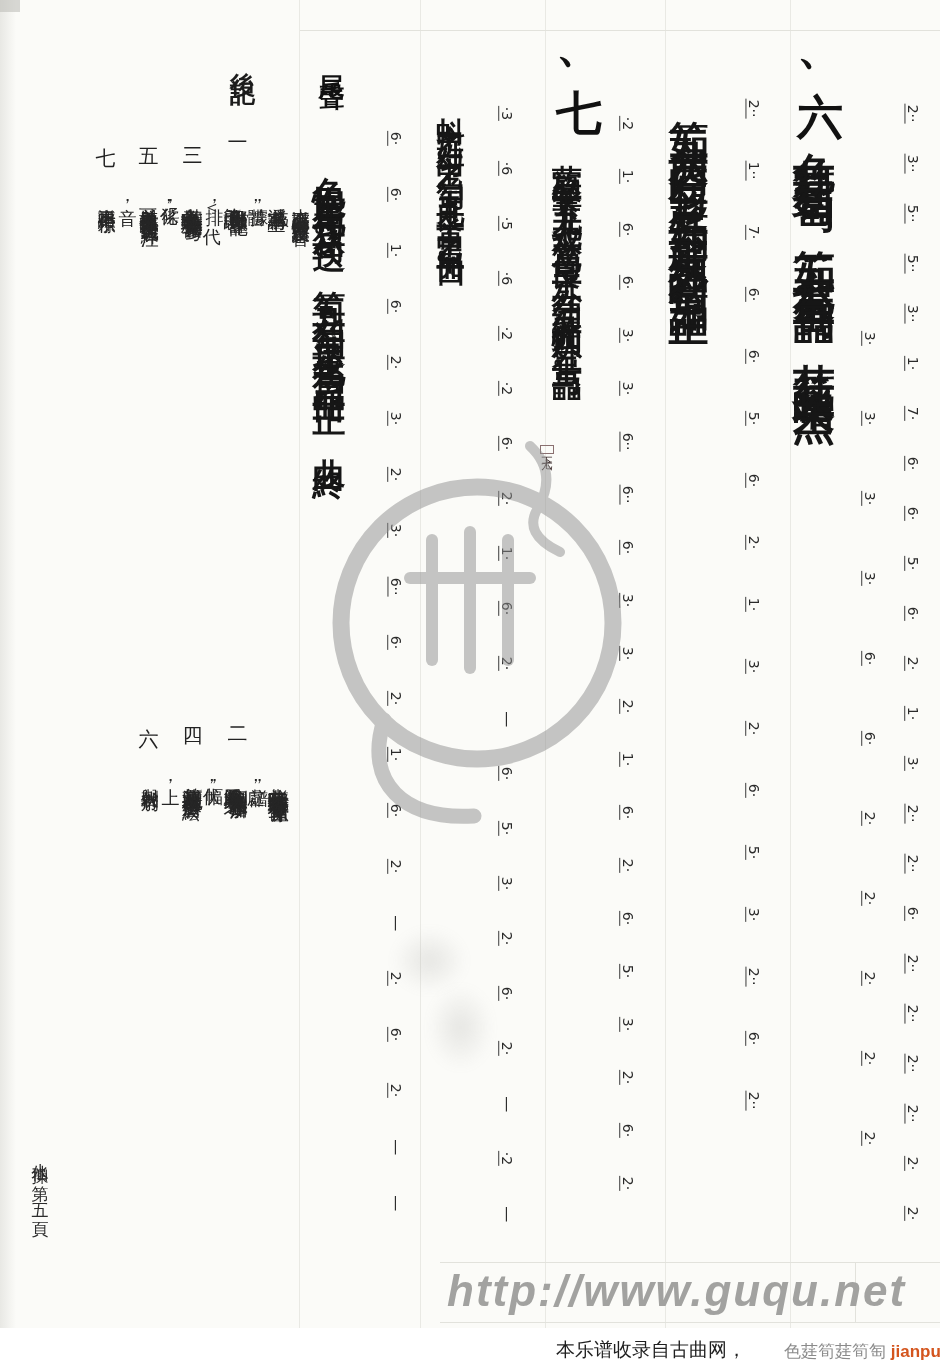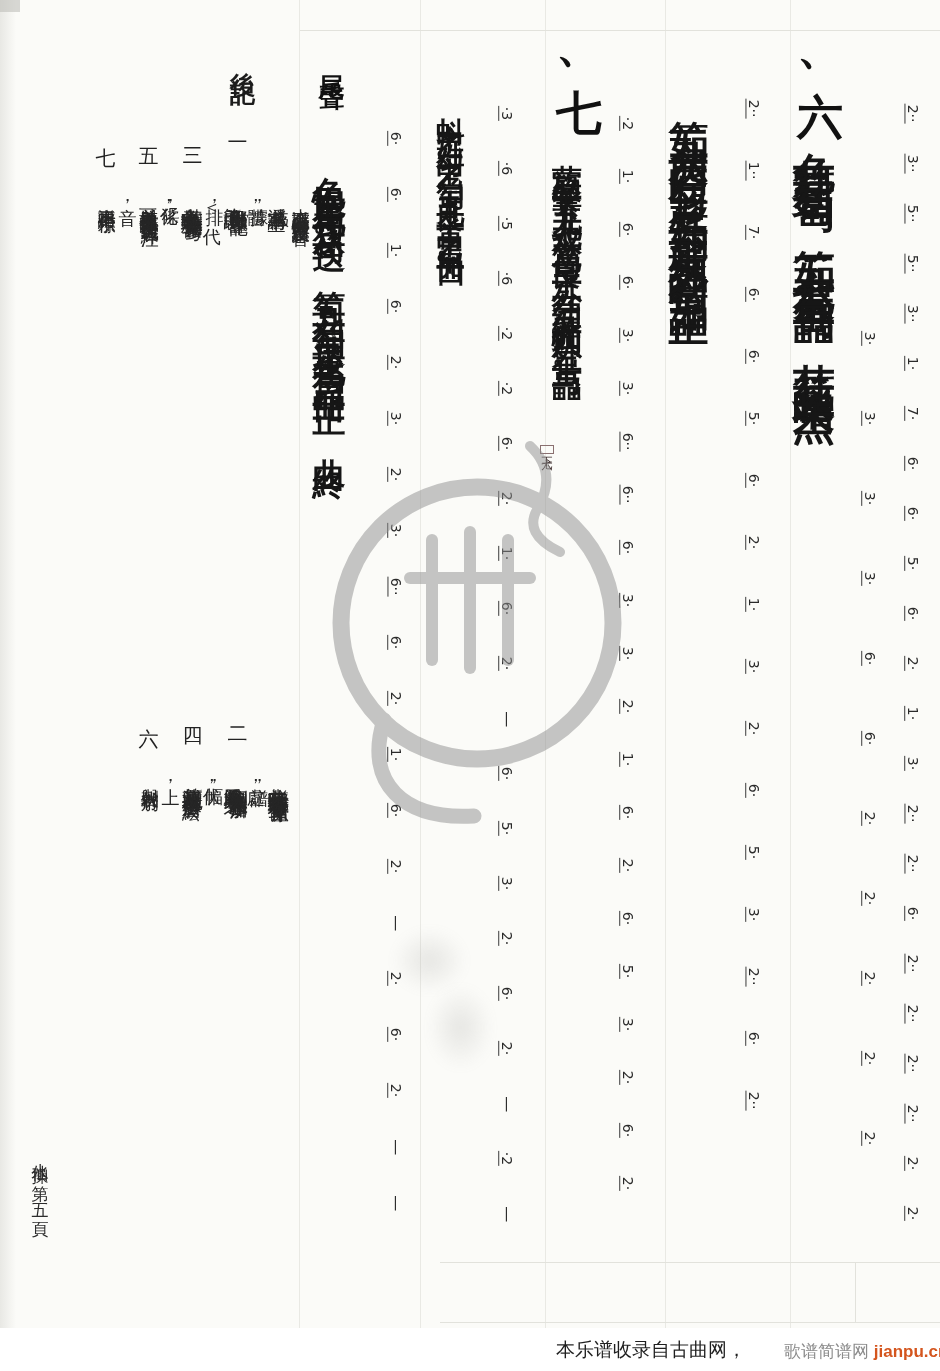--- a/index.html
+++ b/index.html
@@ -521,20 +521,21 @@
     <div class="ps-body">第四段末句之伏，其法以右手四指伏於絃上，與剌伏有別</div>
   </div>
 
   <div class="page-label">
     <span>水仙操</span>
     <span>第</span>
     <span>五</span>
     <span>頁</span>
   </div>
 
+  <div class="wm-url">http://www.guqu.net</div>
 
   <div class="footer"></div>
   <div class="footer-credit">本乐谱收录自古曲网，由书琴</div>
   <div class="footer-site">
-    <span class="site-name">歌谱简谱网 </span><span class="site-link">jianpu.cn</span>
+    <span class="site-name">色莛筍莛筍匋 </span><span class="site-link">jianpu.cn</span>
   </div>
 
 </div>
 
 </body></html>

